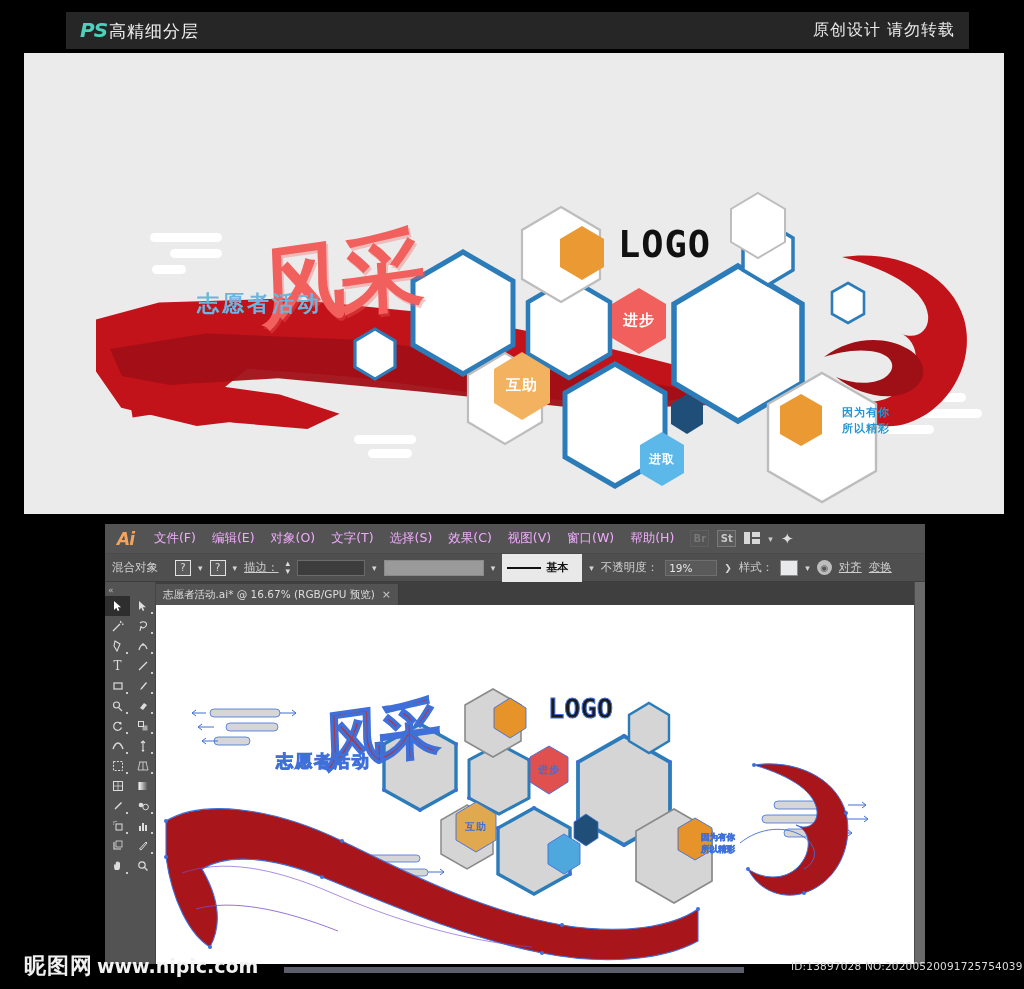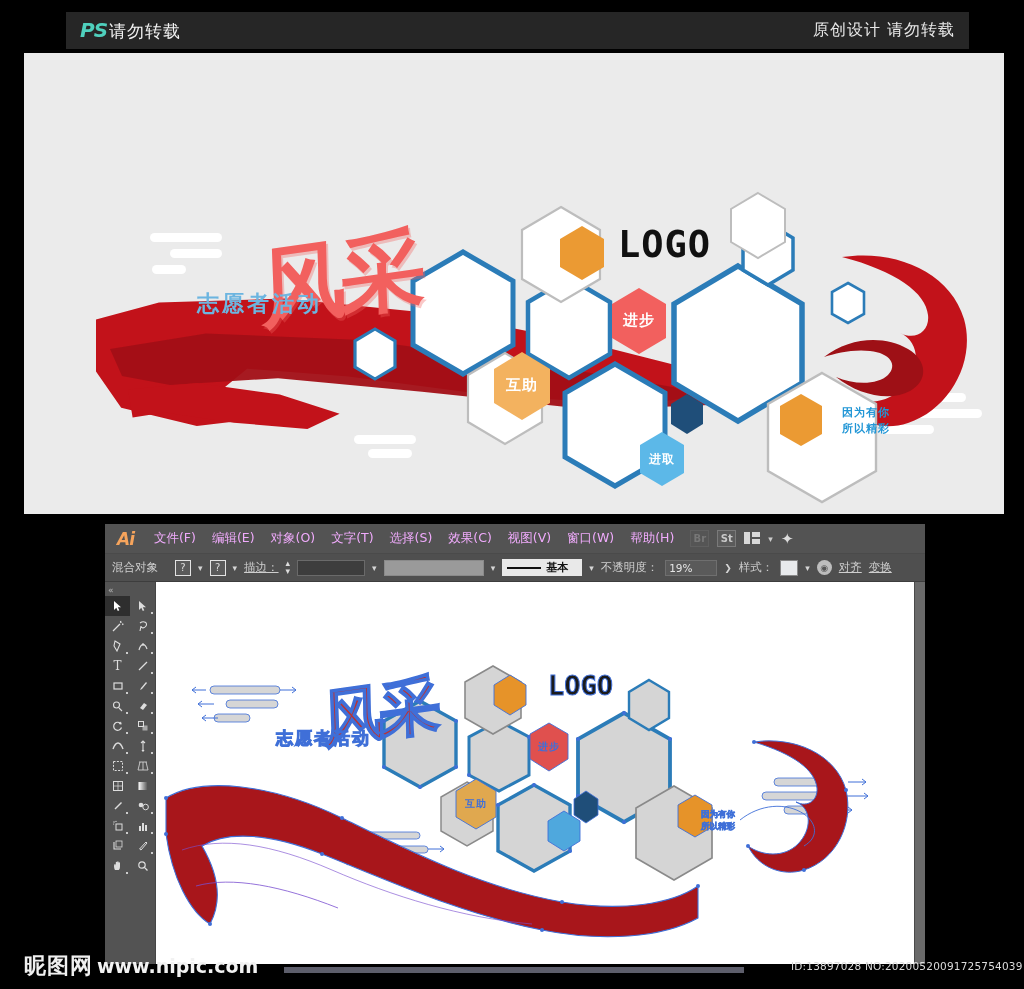--- a/index.html
+++ b/index.html
@@ -126,21 +126,21 @@
   .qbox{
     width:16px;height:16px;border:1px solid #e3e3e3;background:#5a5a5a;color:#ddd;
     font-size:10px;display:flex;align-items:center;justify-content:center;
   }
   .caret{ color:#d5d5d5; font-size:9px; }
   .stepper{ color:#ddd; font-size:9px; line-height:.8; }
   .field{ background:#3d3d3d; border:1px solid #6a6a6a; height:16px; }
   .field.wide{ width:68px; }
   .field.wider{ width:100px; background:#9a9a9a; border-color:#8a8a8a; }
   .stroke-sel{
-    background:#e9e9e9; height:17px; display:flex; align-items:center;
+    background:#e9e9e9; height:28px; display:flex; align-items:center;
     gap:5px; padding:0 5px; width:80px;
   }
   .stroke-line{ width:34px; height:2px; background:#111; }
   .stroke-sel span{ color:#111; font-size:11px; font-weight:bold; }
   .num-field{
     background:#5a5a5a; border:1px solid #6f6f6f; height:16px; width:52px;
     color:#e6e6e6; font-size:10.5px; display:flex; align-items:center; padding:0 3px;
   }
   .swatch{ width:18px; height:16px; background:#e8eaec; border:1px solid #888; }
   .circ-ico{
@@ -198,21 +198,21 @@
     position:absolute; left:284px; top:967px; width:460px; height:6px;
     background:#6d6f7e; opacity:.85;
   }
 </style>
 </head>
 <body>
 
 <div class="topbar">
   <div class="topbar-left">
     <span class="ps-mark">PS</span>
-    <span class="ps-text">请勿转载</span>
+    <span class="ps-text">高精细分层</span>
   </div>
   <div class="topbar-right">原创设计 请勿转载</div>
 </div>
 
 <div class="preview">
   <div class="art">
 
     <div class="cloud" style="left:126px;top:180px;width:72px;"></div>
     <div class="cloud" style="left:146px;top:196px;width:52px;"></div>
     <div class="cloud" style="left:128px;top:212px;width:34px;"></div>
@@ -573,20 +573,26 @@
         <div class="tool">
             <svg viewBox="0 0 12 12">
               <circle cx="5" cy="5" r="3.2" fill="none" stroke="#ddd" stroke-width="1.2"></circle>
               <path d="M7.4,7.4 L10.5,10.5" stroke="#ddd" stroke-width="1.3"></path>
             </svg>
           </div>
       </div>
     </div>
 
     <div class="ai-doc">
+      <div class="ai-tabbar">
+        <div class="ai-tab">
+          <span>志愿者活动.ai* @ 16.67% (RGB/GPU 预览)</span>
+          <span class="tab-close">×</span>
+        </div>
+      </div>
 
       <div class="ai-canvas">
         <div class="ai-art">
 
           <div class="gobj" style="left:28px;top:90px;width:130px;height:60px;">
             <svg viewBox="0 0 130 60">
               <rect x="26" y="14" width="70" height="8" rx="4" fill="#d6d6d6" stroke="#3f6fd8" stroke-width=".8"></rect>
               <rect x="42" y="28" width="52" height="8" rx="4" fill="#d6d6d6" stroke="#3f6fd8" stroke-width=".8"></rect>
               <rect x="30" y="42" width="36" height="8" rx="4" fill="#d6d6d6" stroke="#3f6fd8" stroke-width=".8"></rect>
               <path d="M8,18 L22,18 M8,18 L12,15 M8,18 L12,21" stroke="#3f6fd8" stroke-width="1"></path>

